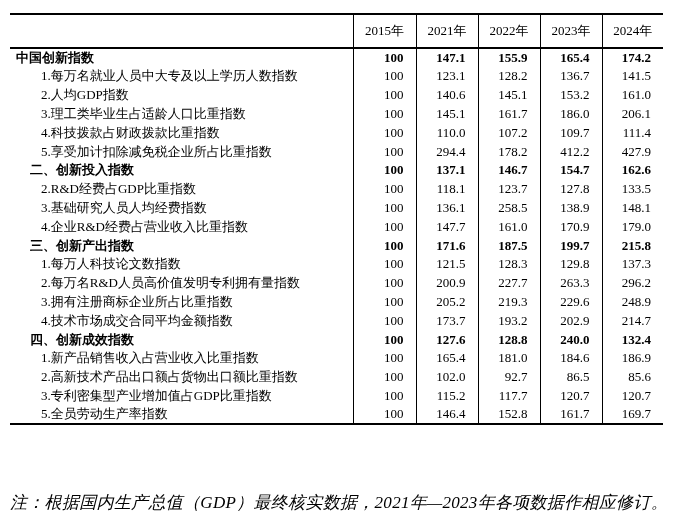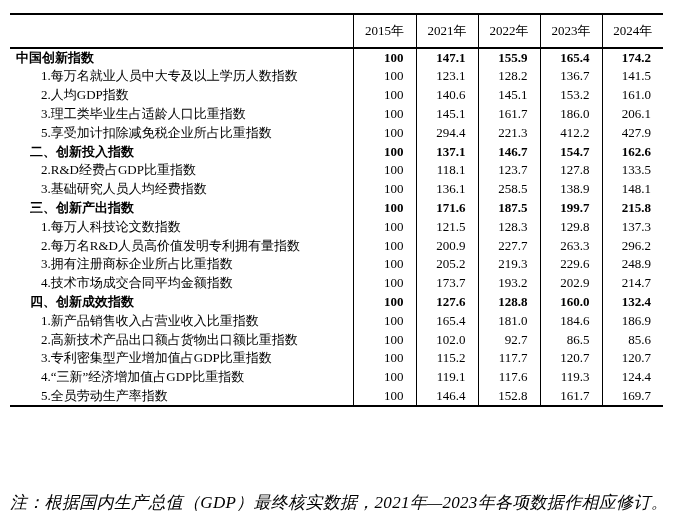--- a/index.html
+++ b/index.html
@@ -116,24 +116,32 @@
         </tr>
         <tr>
           <td class="label-cell indent-2">3.理工类毕业生占适龄人口比重指数</td>
           <td class="num-cell">100</td>
           <td class="num-cell">145.1</td>
           <td class="num-cell">161.7</td>
           <td class="num-cell">186.0</td>
           <td class="num-cell">206.1</td>
         </tr>
         <tr>
+          <td class="label-cell indent-2">4.科技拨款占财政拨款比重指数</td>
+          <td class="num-cell">100</td>
+          <td class="num-cell">110.0</td>
+          <td class="num-cell">107.2</td>
+          <td class="num-cell">109.7</td>
+          <td class="num-cell">111.4</td>
+        </tr>
+        <tr>
           <td class="label-cell indent-2">5.享受加计扣除减免税企业所占比重指数</td>
           <td class="num-cell">100</td>
           <td class="num-cell">294.4</td>
-          <td class="num-cell">221.3</td>
+          <td class="num-cell">178.2</td>
           <td class="num-cell">412.2</td>
           <td class="num-cell">427.9</td>
         </tr>
         <tr class="bold">
           <td class="label-cell indent-1">二、创新投入指数</td>
           <td class="num-cell">100</td>
           <td class="num-cell">137.1</td>
           <td class="num-cell">146.7</td>
           <td class="num-cell">154.7</td>
           <td class="num-cell">162.6</td>
@@ -147,20 +155,28 @@
           <td class="num-cell">133.5</td>
         </tr>
         <tr>
           <td class="label-cell indent-2">3.基础研究人员人均经费指数</td>
           <td class="num-cell">100</td>
           <td class="num-cell">136.1</td>
           <td class="num-cell">258.5</td>
           <td class="num-cell">138.9</td>
           <td class="num-cell">148.1</td>
         </tr>
+        <tr>
+          <td class="label-cell indent-2">4.企业R&amp;D经费占营业收入比重指数</td>
+          <td class="num-cell">100</td>
+          <td class="num-cell">147.7</td>
+          <td class="num-cell">161.0</td>
+          <td class="num-cell">170.9</td>
+          <td class="num-cell">179.0</td>
+        </tr>
         <tr class="bold">
           <td class="label-cell indent-1">三、创新产出指数</td>
           <td class="num-cell">100</td>
           <td class="num-cell">171.6</td>
           <td class="num-cell">187.5</td>
           <td class="num-cell">199.7</td>
           <td class="num-cell">215.8</td>
         </tr>
         <tr>
           <td class="label-cell indent-2">1.每万人科技论文数指数</td>
@@ -192,21 +208,21 @@
           <td class="num-cell">173.7</td>
           <td class="num-cell">193.2</td>
           <td class="num-cell">202.9</td>
           <td class="num-cell">214.7</td>
         </tr>
         <tr class="bold">
           <td class="label-cell indent-1">四、创新成效指数</td>
           <td class="num-cell">100</td>
           <td class="num-cell">127.6</td>
           <td class="num-cell">128.8</td>
-          <td class="num-cell">160.0</td>
+          <td class="num-cell">240.0</td>
           <td class="num-cell">132.4</td>
         </tr>
         <tr>
           <td class="label-cell indent-2">1.新产品销售收入占营业收入比重指数</td>
           <td class="num-cell">100</td>
           <td class="num-cell">165.4</td>
           <td class="num-cell">181.0</td>
           <td class="num-cell">184.6</td>
           <td class="num-cell">186.9</td>
         </tr>
@@ -220,28 +236,20 @@
         </tr>
         <tr>
           <td class="label-cell indent-2">3.专利密集型产业增加值占GDP比重指数</td>
           <td class="num-cell">100</td>
           <td class="num-cell">115.2</td>
           <td class="num-cell">117.7</td>
           <td class="num-cell">120.7</td>
           <td class="num-cell">120.7</td>
         </tr>
         <tr>
-          <td class="label-cell indent-2">4.“三新”经济增加值占GDP比重指数</td>
-          <td class="num-cell">100</td>
-          <td class="num-cell">119.1</td>
-          <td class="num-cell">117.6</td>
-          <td class="num-cell">119.3</td>
-          <td class="num-cell">124.4</td>
-        </tr>
-        <tr>
           <td class="label-cell indent-2">5.全员劳动生产率指数</td>
           <td class="num-cell">100</td>
           <td class="num-cell">146.4</td>
           <td class="num-cell">152.8</td>
           <td class="num-cell">161.7</td>
           <td class="num-cell">169.7</td>
         </tr>
       </tbody>
   </table>
 

